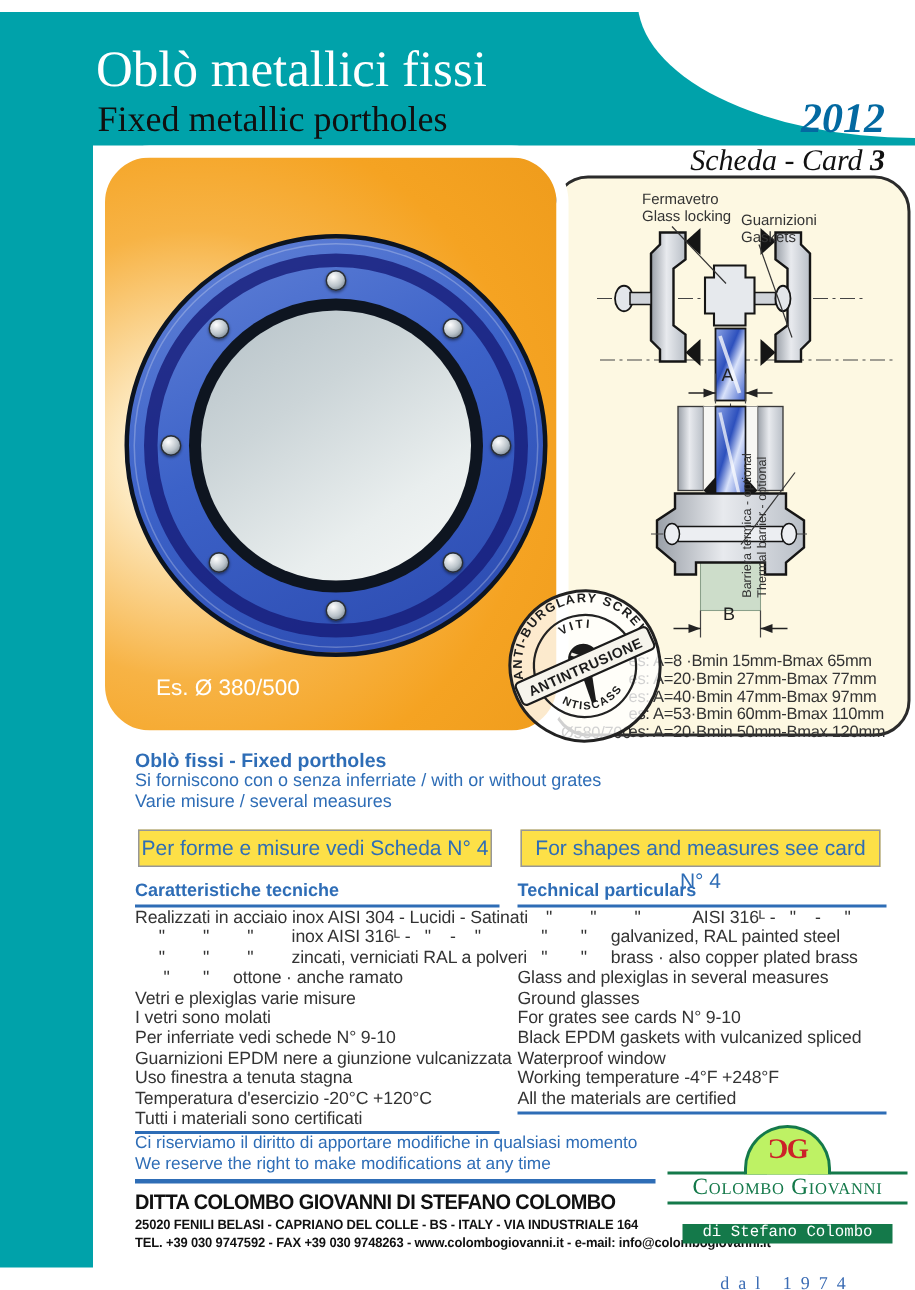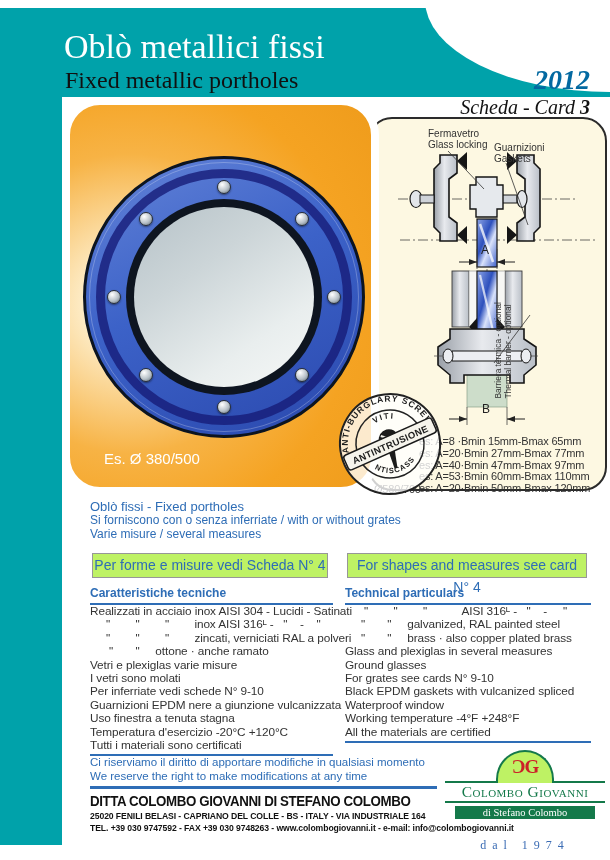--- a/index.html
+++ b/index.html
@@ -45,23 +45,23 @@
   .glass-rim{position:absolute;inset:43px;border-radius:50%;background:#0e1520;}
   .glass{position:absolute;inset:51px;border-radius:50%;
       background:linear-gradient(145deg,#b6c2c8 0%,#ccd5d8 35%,#e9eeee 72%,#f6f8f7 100%);}
   .screw{position:absolute;width:14px;height:14px;border-radius:50%;box-sizing:border-box;
       background:radial-gradient(circle at 35% 30%,#ffffff,#b9c2c9 55%,#5d6a75);
       border:1px solid #2a2f35;box-shadow:0 1px 2px rgba(0,0,0,0.45);}
   .photo-caption{position:absolute;left:34px;top:345px;color:#ffffff;font-size:15px;}
   .stamp{position:absolute;left:330px;top:384px;width:120px;height:120px;transform:rotate(-14deg);}
   
   .intro{position:absolute;left:90px;top:500px;color:#2e6db6;}
-  .intro .t{font-size:13px;font-weight:400;line-height:14px;}
+  .intro .t{font-size:13px;font-weight:700;line-height:14px;}
   .intro .l{font-size:12px;line-height:13.5px;}
-  .ref-box{position:absolute;top:553px;height:25px;border:1.5px solid #979797;background:#bef264;
+  .ref-box{position:absolute;top:553px;height:25px;border:1.5px solid #979797;background:#fde047;
            box-sizing:border-box;color:#2e6db6;font-size:14px;text-align:center;line-height:22px;}
   .ref-box.it{left:92px;width:236px;}
   .ref-box.en{left:347px;width:240px;}
   
   .spec{position:absolute;top:586px;}
   .spec.it{left:90px;width:243px;}
   .spec.en{left:345px;width:246px;}
   .spec h3{margin:0;padding:0 0 3px 0;font-size:12px;color:#2e6db6;
            border-bottom:2px solid #2e6db6;}
   .spec .ln{white-space:pre;font-size:11.8px;line-height:13.4px;color:#333;letter-spacing:-0.1px;}
@@ -76,22 +76,22 @@
   .logo{position:absolute;left:445px;top:750px;width:160px;}
   .logo .topline{position:absolute;left:0;right:0;top:31px;height:2px;background:#14794a;}
   .logo .arch{position:absolute;left:50%;transform:translateX(-50%);top:0;width:58px;height:33px;
       border:2.5px solid #14794a;border-bottom:none;border-radius:29px 29px 0 0;background:#bef264;
       box-sizing:border-box;text-align:center;}
   .logo .mono{font-family:"Liberation Serif",serif;font-weight:700;font-size:19px;color:#cc2128;
       line-height:30px;letter-spacing:-1px;}
   .logo .nmrow{margin-top:33px;text-align:center;font-family:"Liberation Serif",serif;
       font-variant:small-caps;font-size:15.5px;color:#14794a;letter-spacing:0.5px;line-height:17px;}
   .logo .l2{height:2px;background:#14794a;margin-top:1px;}
-  .logo .bar{margin-top:3px;margin-left:10px;margin-right:10px;height:13px;background:#14794a;
-      color:#fff;text-align:center;font-family:Liberation Serif, serif;font-size:10.5px;line-height:13px;}
+  .logo .bar{margin-top:13px;margin-left:10px;margin-right:10px;height:13px;background:#14794a;
+      color:#fff;text-align:center;font-family:Liberation Mono, monospace;font-size:10.5px;line-height:13px;}
   .logo .since{margin-top:19px;text-align:center;font-family:"Liberation Serif",serif;
       font-size:12px;color:#3b6cb4;letter-spacing:6px;}
 </style>
 </head>
 <body>
 
 <div class="page">
 
   <div class="teal-band"></div>
   <div class="teal-stripe"></div>

